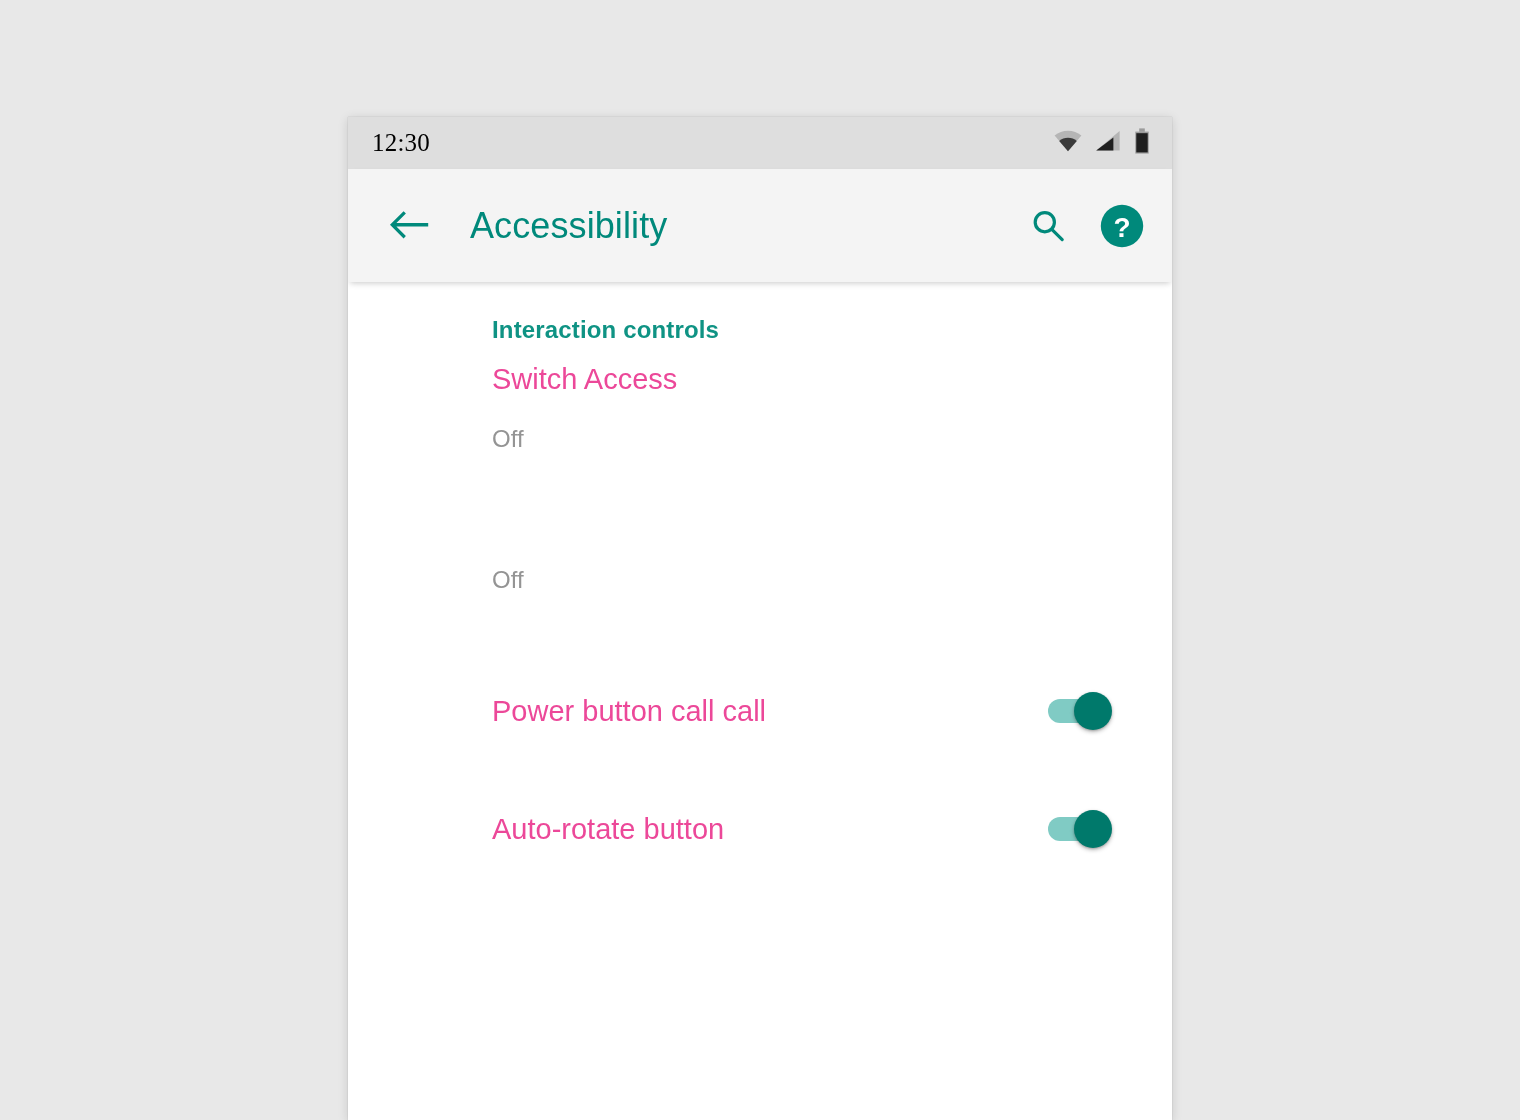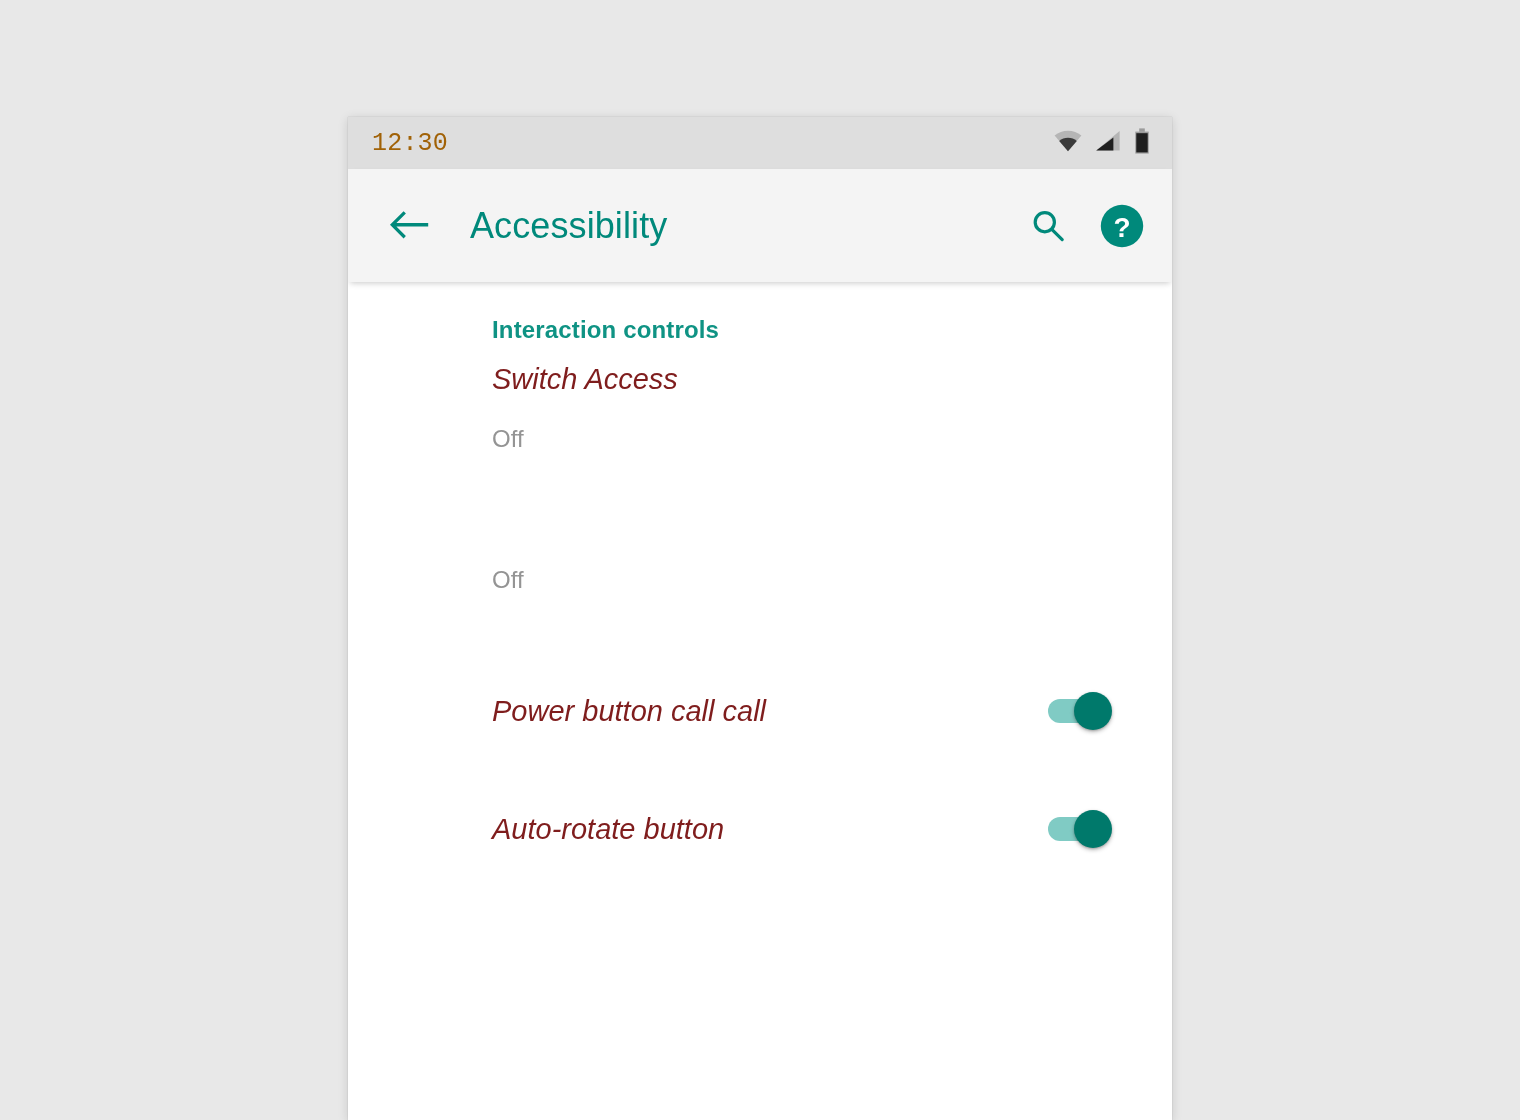--- a/index.html
+++ b/index.html
@@ -32,23 +32,23 @@
     height: 52px;
     background: #dedede;
     display: flex;
     align-items: center;
     justify-content: space-between;
     padding: 0 22px 0 24px;
     box-sizing: border-box;
   }
   #status-time {
     font-size: 25px;
-    color: #a16207;
+    color: #000000;
     letter-spacing: 0.2px;
-    font-family: Liberation Mono, monospace;
+    font-family: Liberation Serif, serif;
   }
   #status-icons {
     display: flex;
     align-items: center;
     gap: 13px;
   }
   .status-icon { display: block; }
 
   
   #app-bar {
@@ -122,24 +122,23 @@
   .list-item.with-summary { min-height: 112px; }
   .item-text {
     display: flex;
     flex-direction: column;
     justify-content: center;
     flex: 1 1 auto;
     min-width: 0;
   }
   .item-title {
     font-size: 29px;
-    color: #7f1d1d;
+    color: #ec4899;
     line-height: 1.18;
     white-space: nowrap;
-    font-style: italic;
   }
   .item-summary {
     font-size: 24px;
     color: #949494;
     line-height: 1.2;
     margin-top: 28px;
     white-space: nowrap;
   }
   .spacer-sm { height: 32px; }
   .spacer-md { height: 46px; }

